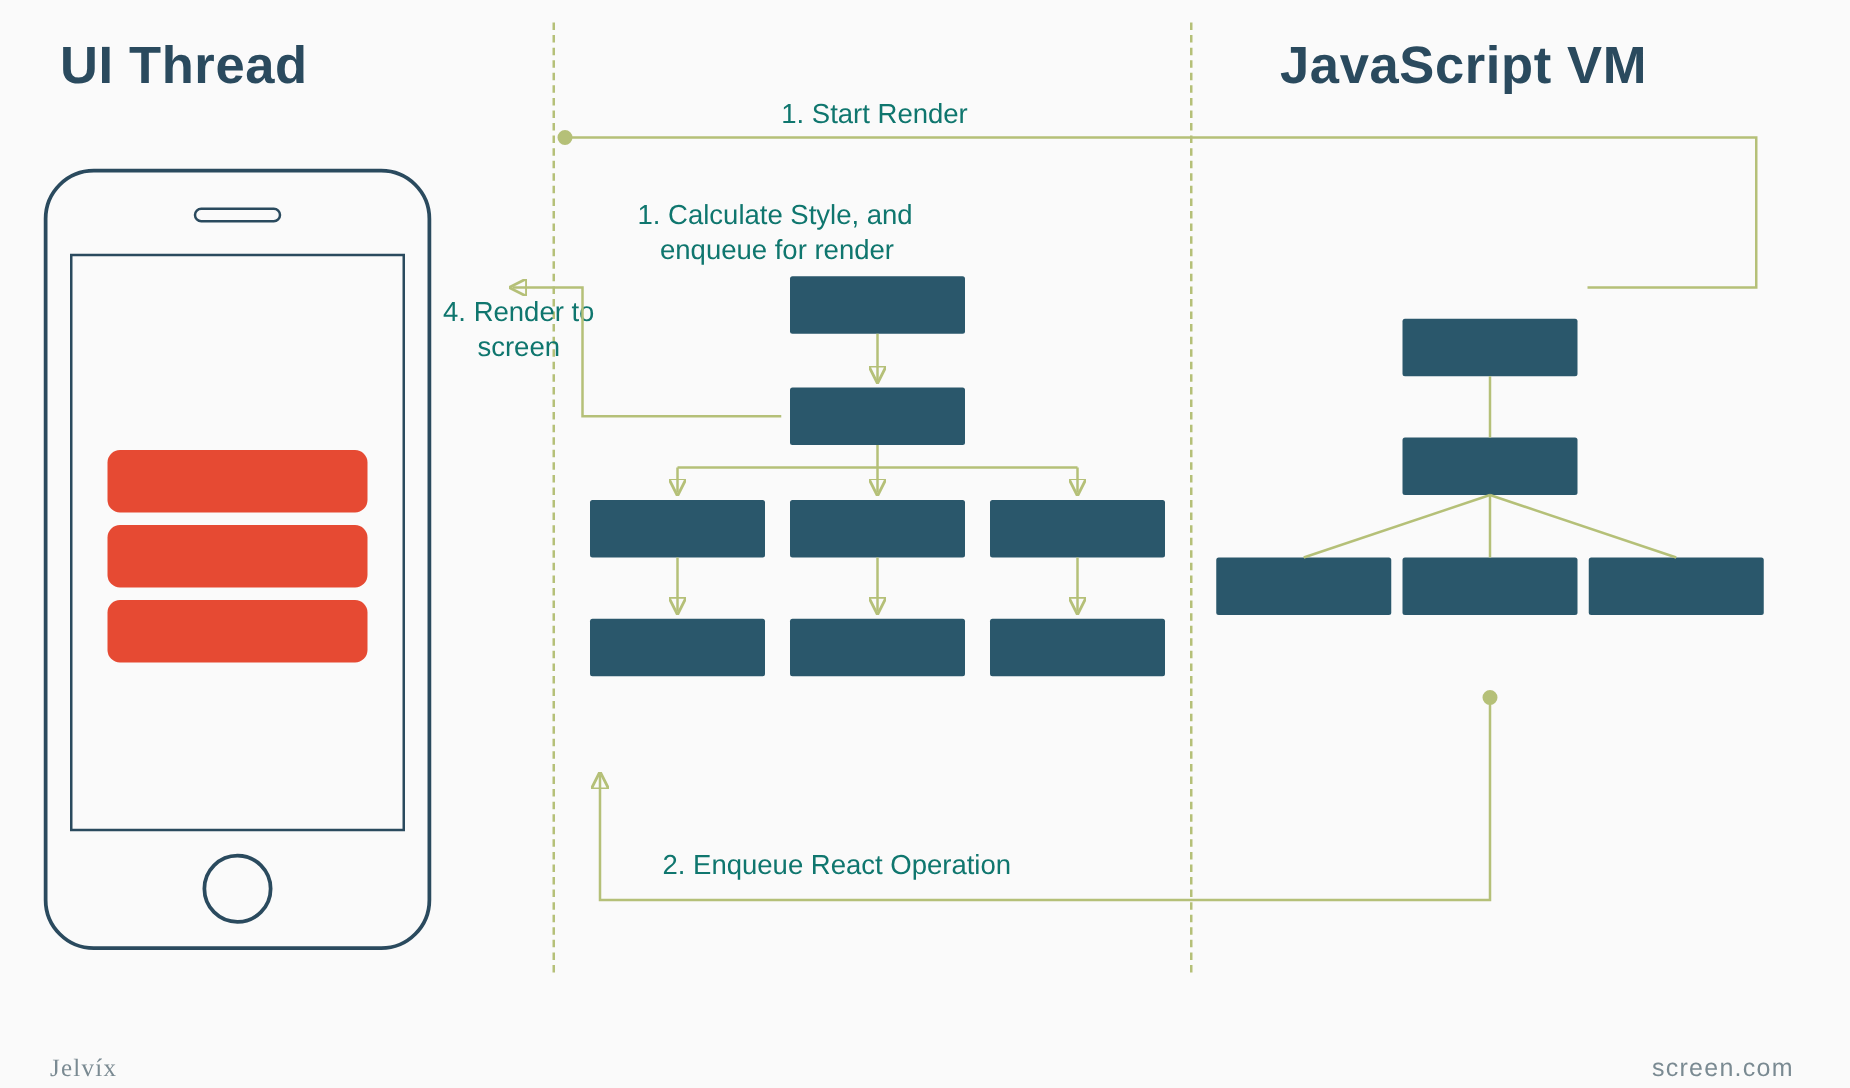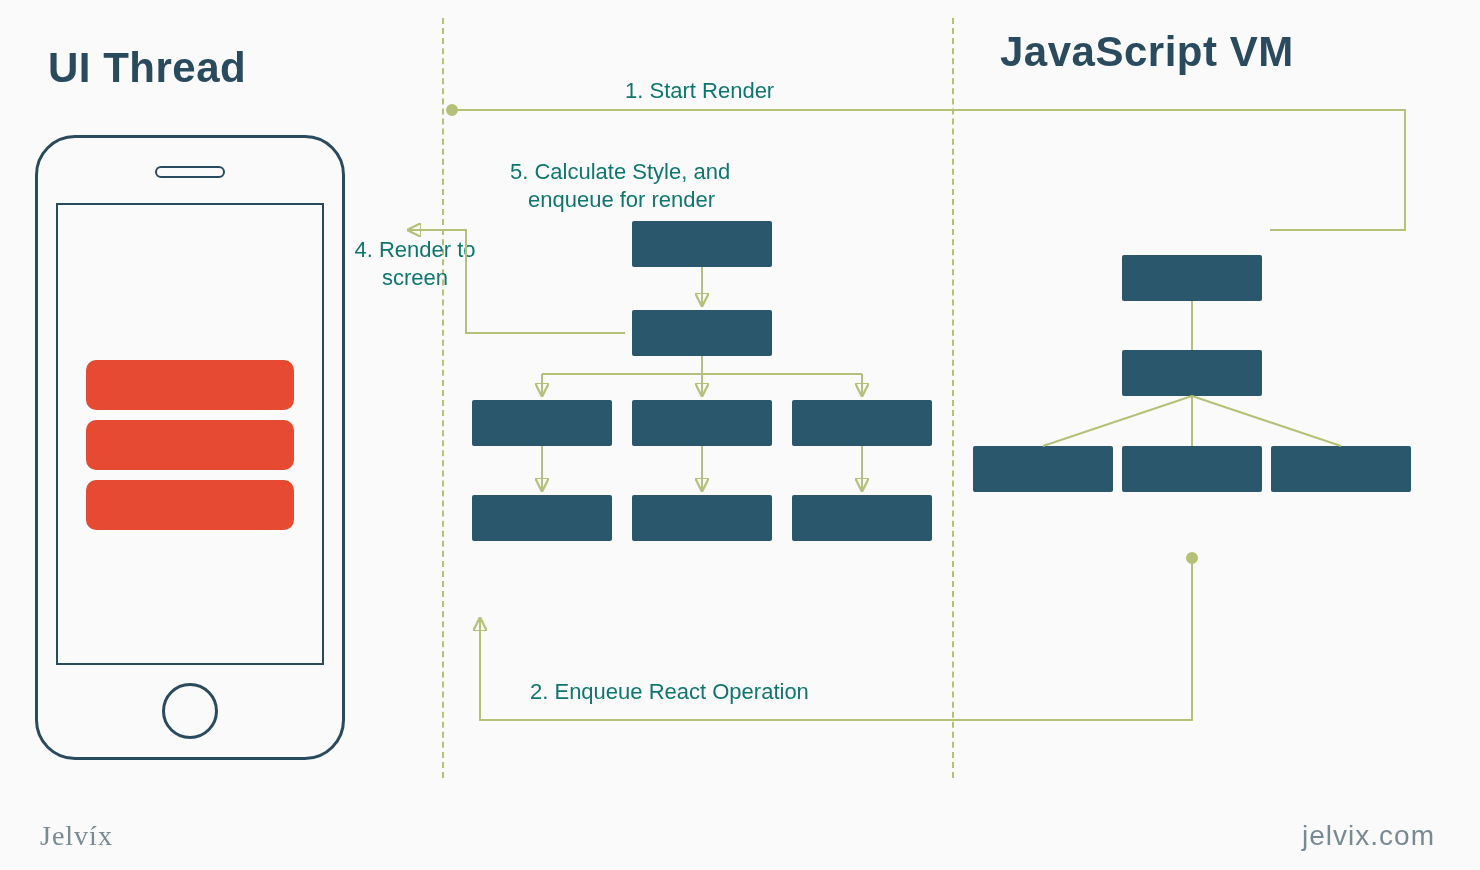--- a/index.html
+++ b/index.html
@@ -92,52 +92,52 @@
   
   svg.connectors {
     position: absolute;
     inset: 0;
     width: 1480px;
     height: 870px;
     pointer-events: none;
   }
   .footer {
     position: absolute;
-    bottom: 18px;
-    font-size: 28px;
+    bottom: 3px;
+    font-size: 20px;
     color: #7a8a92;
     letter-spacing: 1px;
   }
   .footer strong { color: #3a5868; font-weight: 600; }
 </style>
 </head>
 <body>
 
 <div class="canvas">
 
-  <div class="heading" style="left:48px; top:44px;">UI Thread</div>
-  <div class="heading" style="left:1000px; top:28px;">JavaScript VM</div>
+  <div class="heading" style="left:48px; top:28px;">UI Thread</div>
+  <div class="heading" style="left:1024px; top:28px;">JavaScript VM</div>
 
   <div class="divider" style="left:442px; top:18px; height:760px;"></div>
   <div class="divider" style="left:952px; top:18px; height:760px;"></div>
 
   <div class="phone">
     <div class="speaker"></div>
     <div class="screen">
       <div class="redbar" style="top:155px;"></div>
       <div class="redbar" style="top:215px;"></div>
       <div class="redbar" style="top:275px;"></div>
     </div>
     <div class="home"></div>
   </div>
 
   <div class="sublabel" style="left:625px; top:77px;">1. Start Render</div>
 
   <div class="sublabel" style="left:510px; top:158px;">
-    <span>5. Calculate Style, and</span><br>
+    <span>1. Calculate Style, and</span><br>
     <span style="padding-left:18px;">enqueue for render</span>
   </div>
 
   <div class="sublabel" style="left:345px; top:236px; text-align:center; width:140px;">
     <span>4. Render to</span><br>
     <span>screen</span>
   </div>
 
   <div class="sublabel" style="left:530px; top:678px;">2. Enqueue React Operation</div>
 
@@ -191,15 +191,15 @@
       <path d="M1192 301 V350"></path>
       <path d="M1192 396 V446"></path>
       <path d="M1192 396 L1043 446"></path>
       <path d="M1192 396 L1341 446"></path>
     </g>
   </svg>
 
   <div class="footer" style="left:40px; font-family:Georgia,serif; font-style:normal;">Jelvíx</div>
 
 
-  <div class="footer" style="right:45px;">jelvix.com</div>
+  <div class="footer" style="right:45px;">screen.com</div>
 
 </div>
 
 </body></html>

